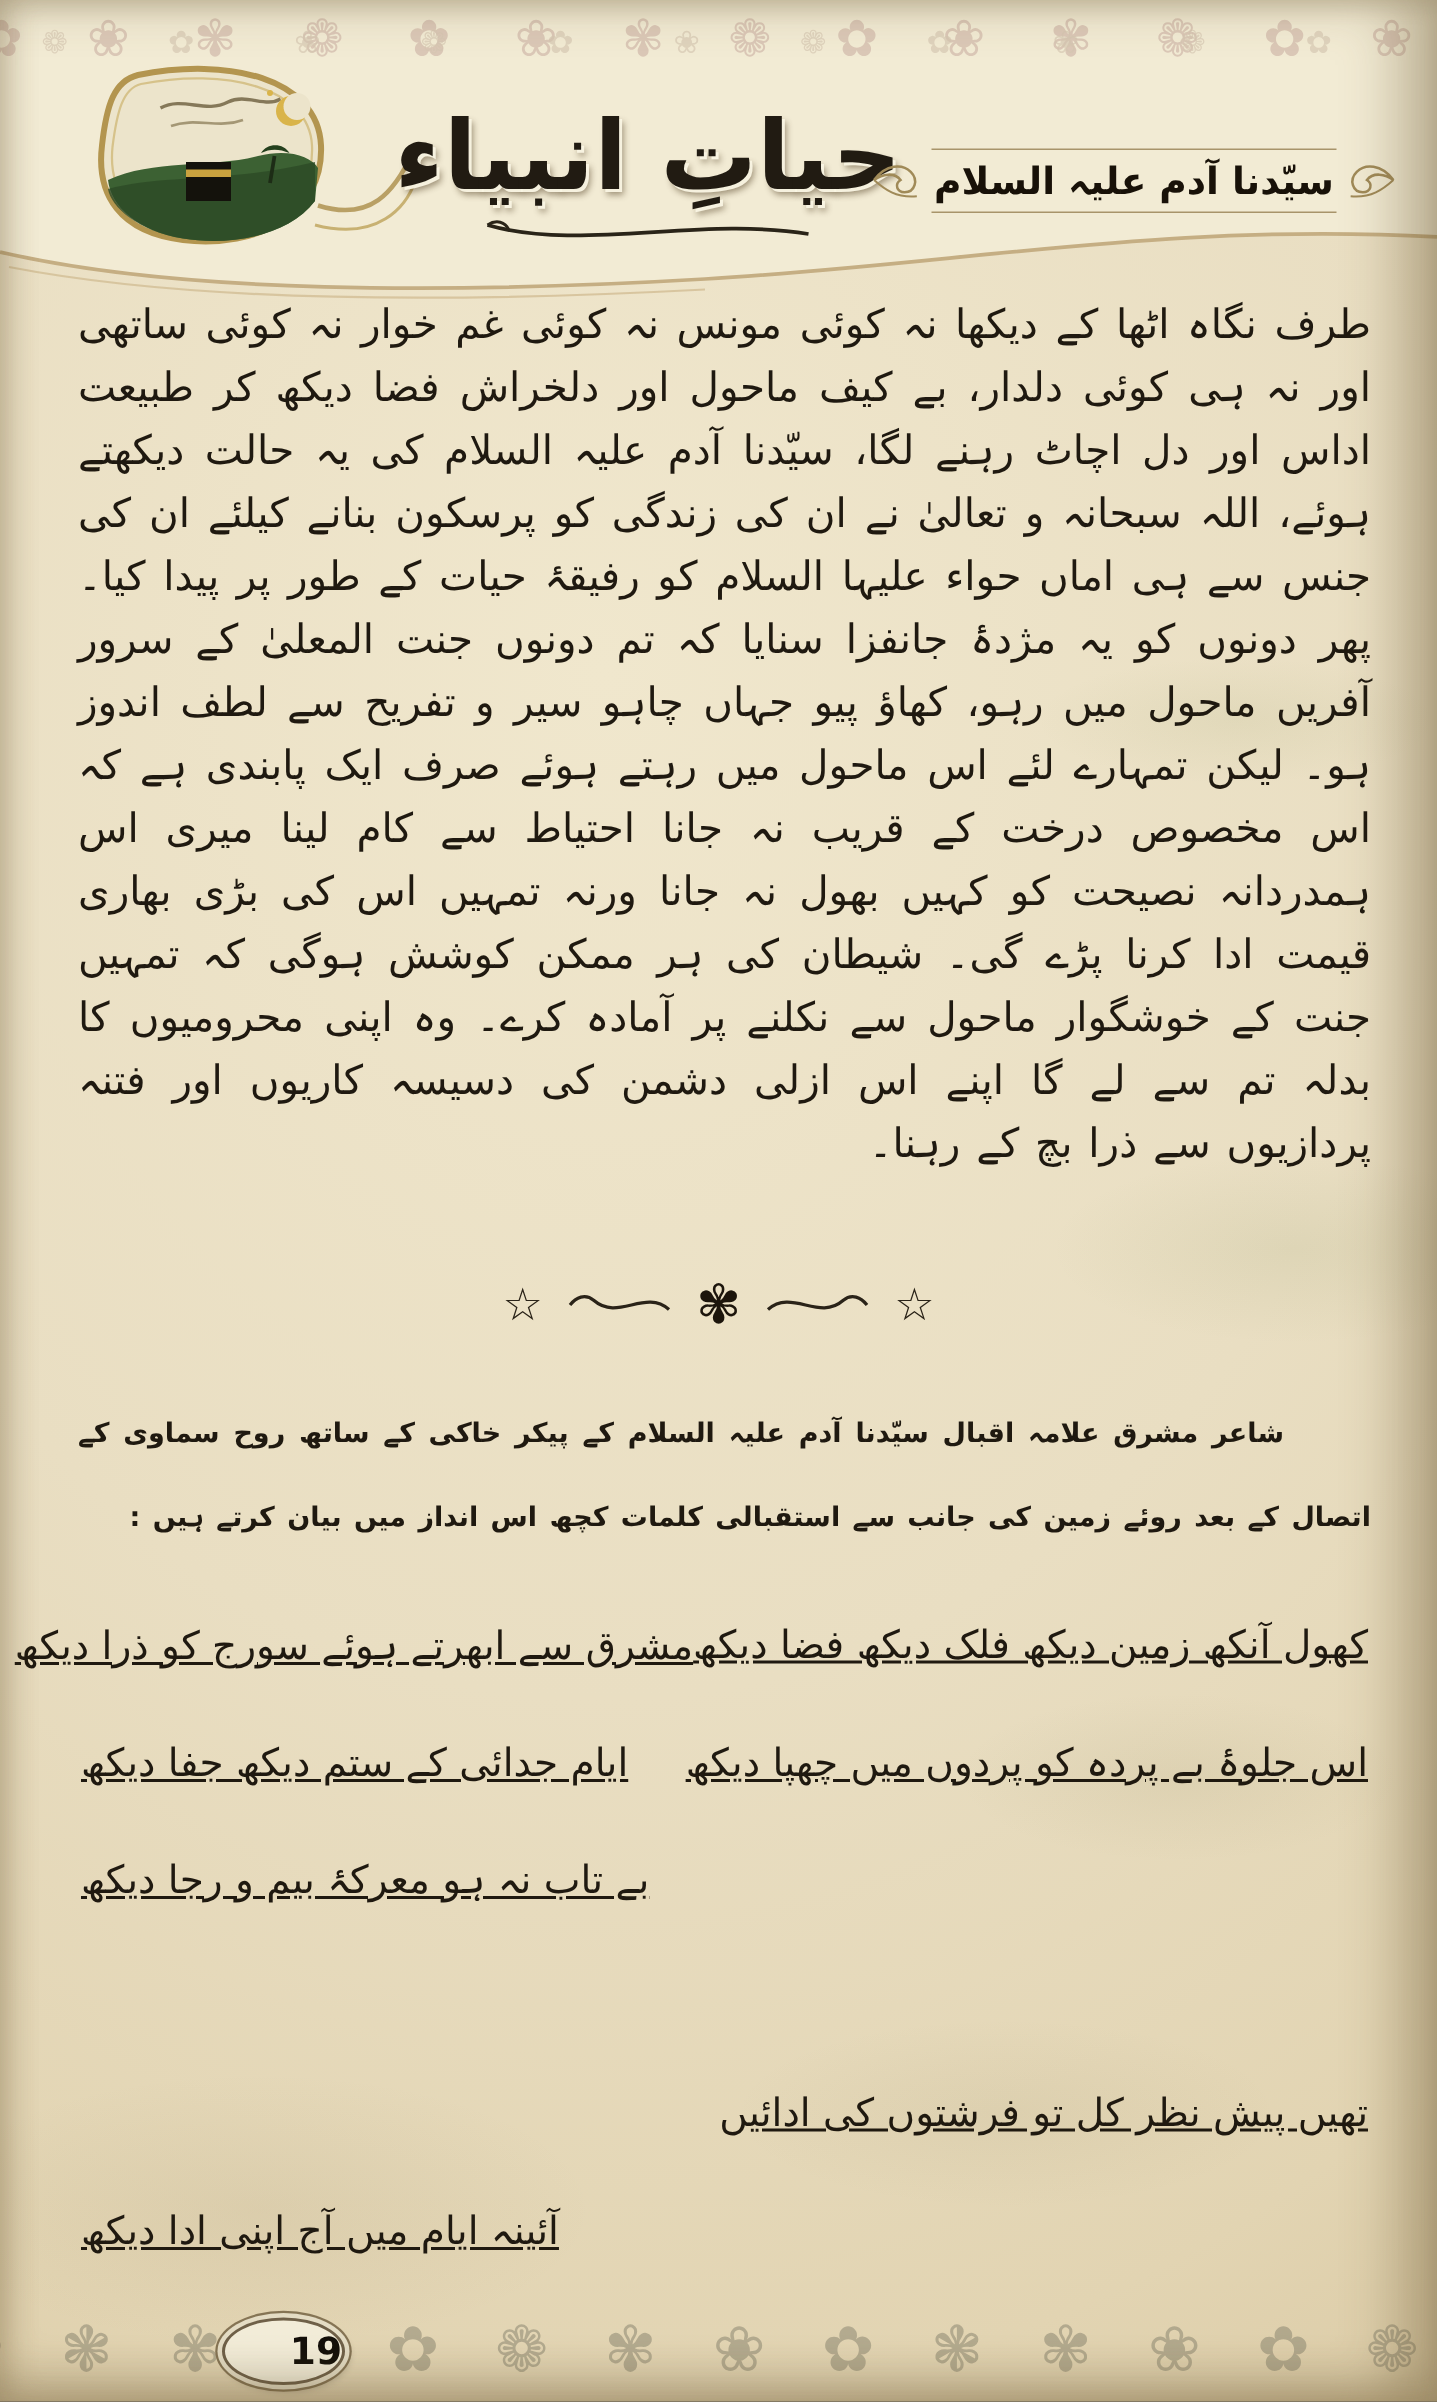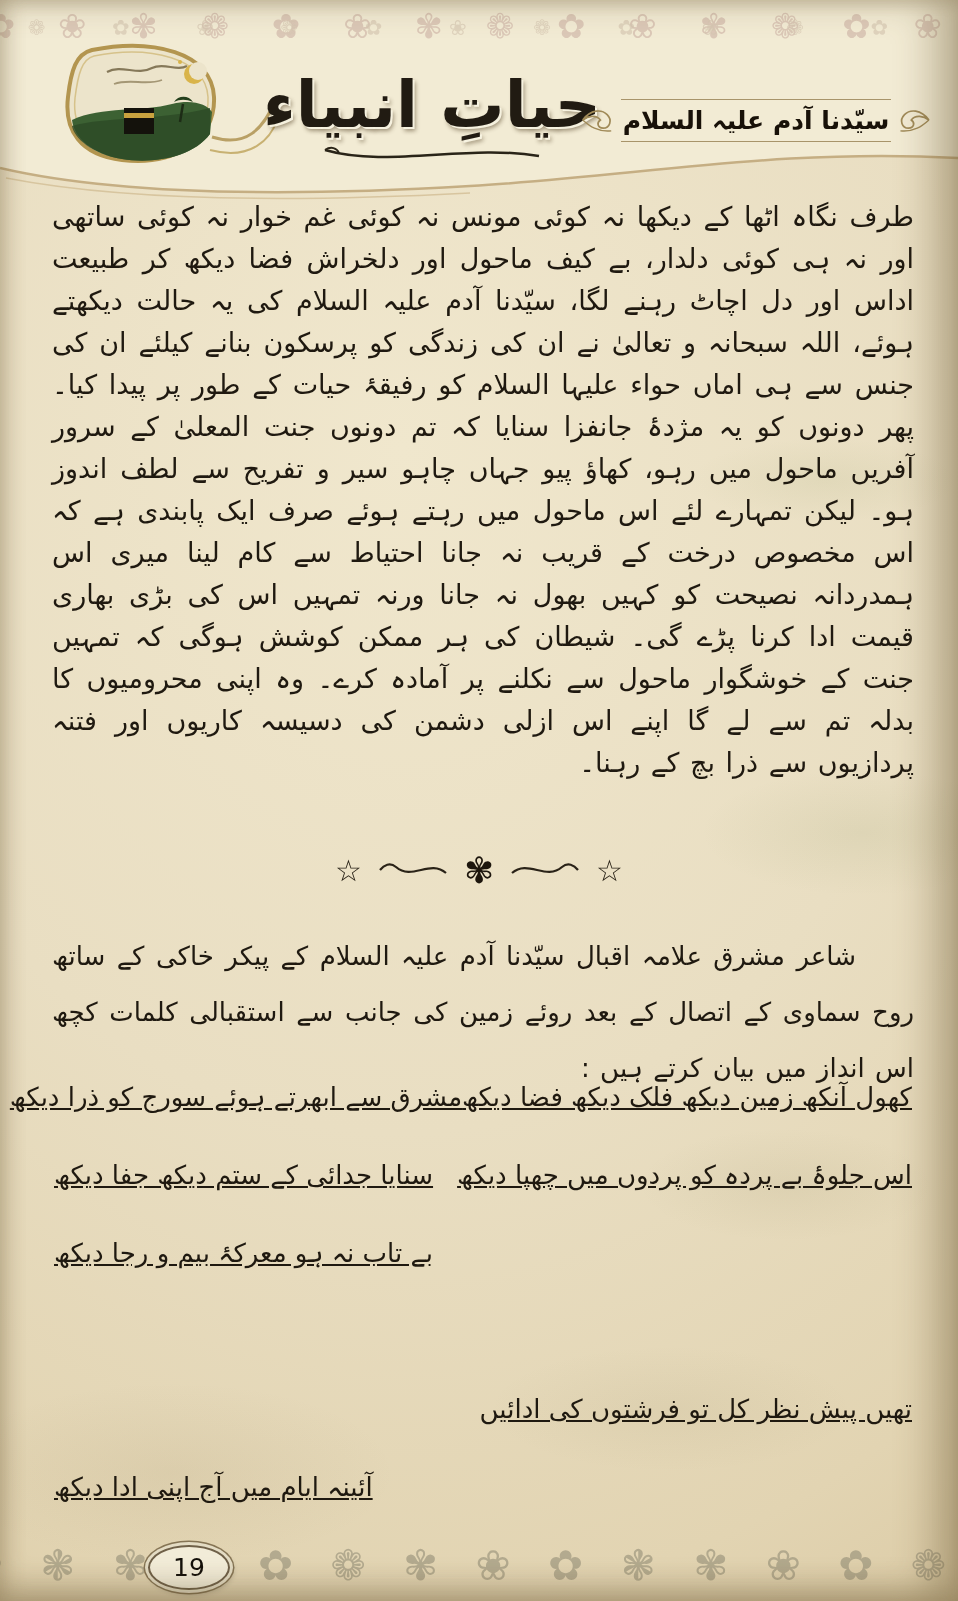--- a/index.html
+++ b/index.html
@@ -54,21 +54,21 @@
     border-top:1.5px solid #a8946a; border-bottom:1.5px solid #a8946a; padding:6px 2px;
     white-space:nowrap;
   }
   .flip { transform:scaleX(-1); }
   
   .para {
     position:absolute; left:52px; right:44px; z-index:5;
     direction:rtl; text-align:justify; color:#1f1910; word-spacing:2px;
   }
   .para1 { top:196px; font-size:27px; line-height:42px; }
-  .para2 { top:928px; font-size:26px; line-height:56px; text-indent:58px; }
+  .para2 { top:928px; font-size:18px; line-height:56px; text-indent:58px;font-weight:bold; }
   
   .divider {
     position:absolute; top:842px; left:0; width:958px; height:56px; z-index:5;
     display:flex; align-items:center; justify-content:center; gap:16px;
   }
   .d-star { font-size:30px; color:#2a2318; }
   .d-flower { font-size:36px; color:#1c150c; }
   
   .poetry { position:absolute; top:1058px; left:54px; right:46px; z-index:5; font-size:26px; }
   .p-row { display:flex; justify-content:space-between; align-items:center; height:78px; }
@@ -77,22 +77,22 @@
   
   .bottom-band {
     position:absolute; left:0; right:0; bottom:0; height:66px; overflow:hidden; z-index:6;
     text-align:center; white-space:nowrap; pointer-events:none;
   }
   .flower-row-3 { font-size:42px; line-height:62px; letter-spacing:12px; color:#8d8872; opacity:.55; }
   .page-badge {
     position:absolute; left:148px; bottom:11px; width:82px; height:45px; z-index:7;
     background:#f2ecd8; border:2px solid #6f6048; border-radius:50%;
     box-shadow: 0 0 0 3px #e4dcc4, 0 0 0 4.5px #857454, 2px 3px 6px rgba(0,0,0,.3);
-    display:flex; align-items:center; justify-content:center;
-    font-size:25px; font-weight:normal; color:#14100a; direction:ltr;
+    display:flex; align-items:center; justify-content:flex-end;
+    font-size:25px; font-weight:bold; color:#14100a; direction:ltr;
   }
 </style>
 </head>
 <body>
 
 <div class="page">
 
   <svg class="header-curve" viewBox="0 0 958 215" preserveAspectRatio="none" aria-hidden="true">
     <path d="M0,0 H958 V158 C780,148 640,176 470,186 C300,196 120,196 0,168 Z" fill="#f2ebd4"></path>
     <path d="M0,168 C120,196 300,196 470,186 C640,176 780,148 958,158" fill="none" stroke="#c5ae83" stroke-width="2.5"></path>
@@ -162,21 +162,21 @@
 
   <div class="para para2">شاعر مشرق علامہ اقبال سیّدنا آدم علیہ السلام کے پیکر خاکی کے ساتھ روح سماوی کے اتصال کے بعد روئے زمین کی جانب سے استقبالی کلمات کچھ اس انداز میں بیان کرتے ہیں :</div>
 
   <div class="poetry">
     <div class="p-row">
       <span class="hemistich">کھول آنکھ زمین دیکھ فلک دیکھ فضا دیکھ</span>
       <span class="hemistich">مشرق سے ابھرتے ہوئے سورج کو ذرا دیکھ</span>
     </div>
     <div class="p-row">
       <span class="hemistich">اس جلوۂ بے پردہ کو پردوں میں چھپا دیکھ</span>
-      <span class="hemistich">سنایا جدائی کے ستم دیکھ جفا دیکھ</span>
+      <span class="hemistich">ایام جدائی کے ستم دیکھ جفا دیکھ</span>
     </div>
     <div class="p-row p-center">
       <span class="hemistich">بے تاب نہ ہو معرکۂ بیم و رجا دیکھ</span>
     </div>
     <div class="p-row">
     </div>
     <div class="p-row">
       <span class="hemistich">تھیں پیش نظر کل تو فرشتوں کی ادائیں</span>
     </div>
     <div class="p-row p-center">

